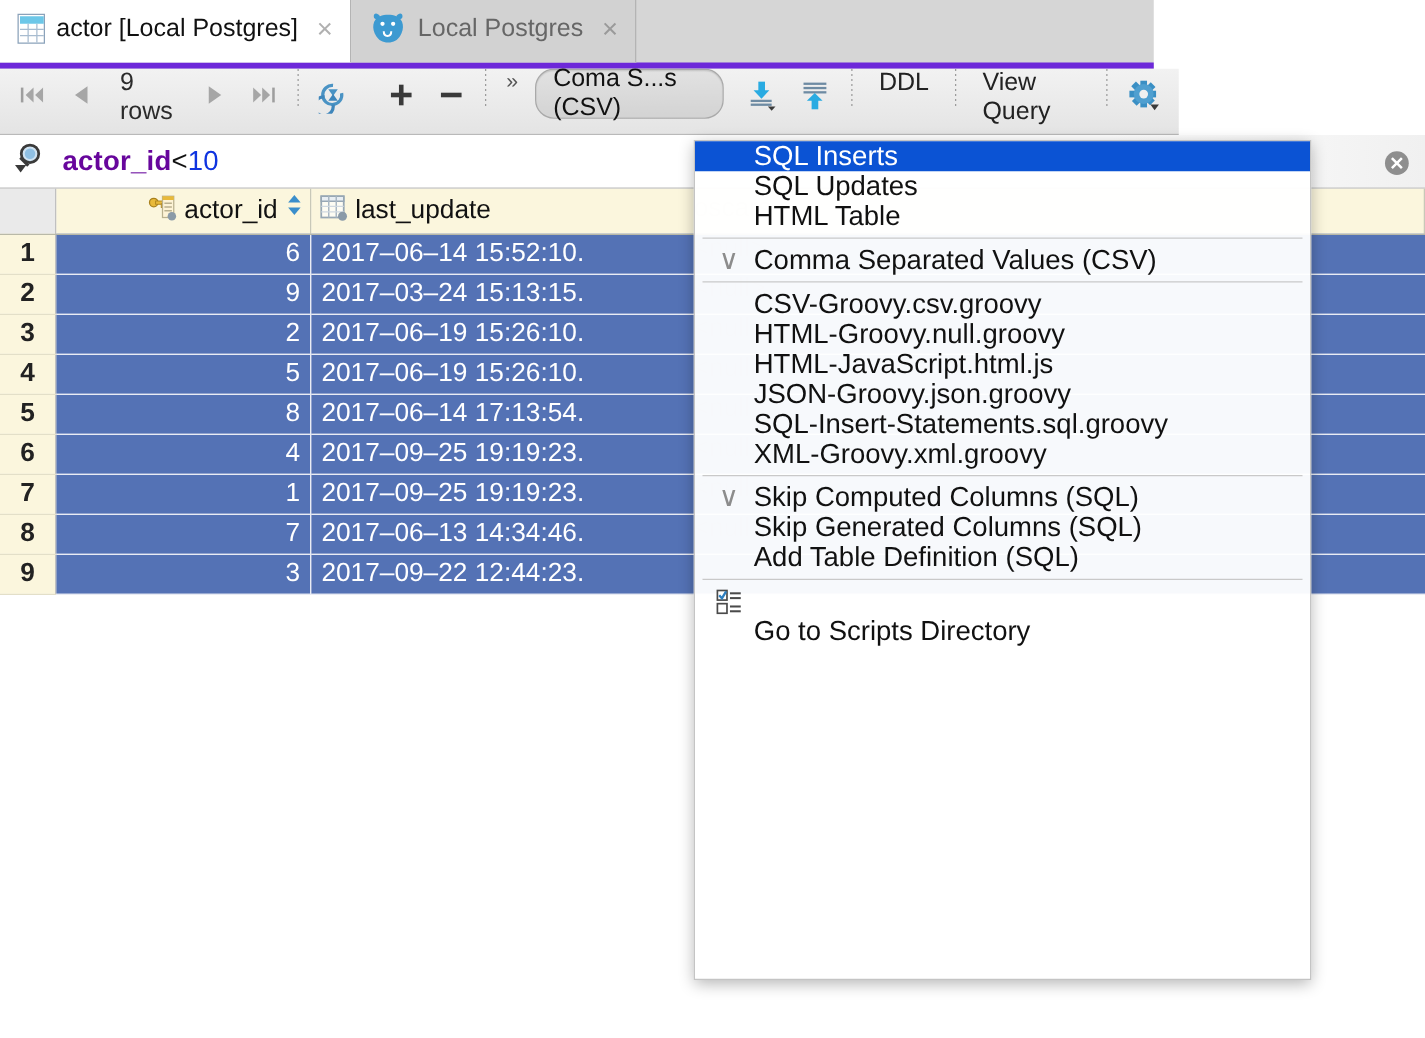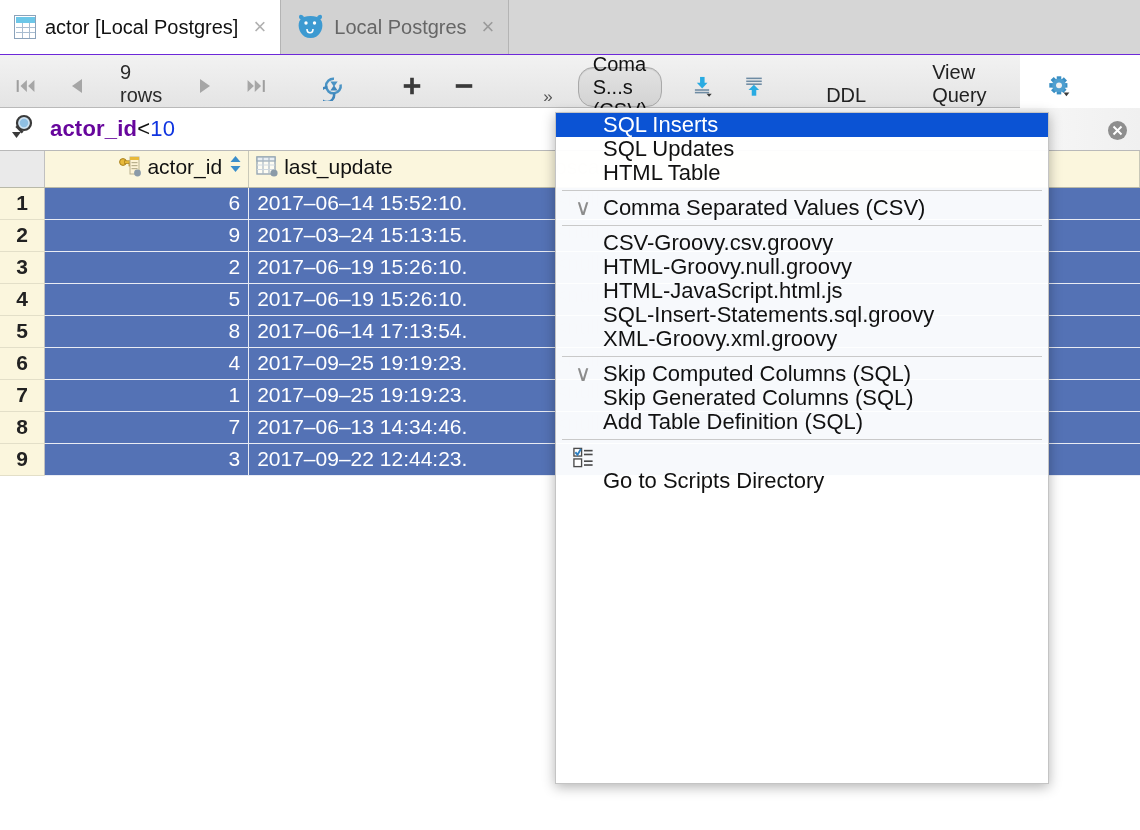--- a/index.html
+++ b/index.html
@@ -6,23 +6,23 @@
   html, body {
     width: 1140px; height: 830px;
     font-family: "Liberation Sans", sans-serif;
     background: #ffffff;
     overflow: hidden;
   }
   #app { position: relative; width: 1140px; height: 830px; background:#fff; }
 
   
   .tabbar {
-    position: absolute; left:0; top:0; width:1140px; height:55px;
+    position: absolute; left:0; top:0; width:923px; height:55px;
     background:#d6d6d6;
-    border-bottom:1px solid #6d28d9;
+    border-bottom:5px solid #6d28d9;
     display:flex; align-items:flex-end;
   }
   .tab {
     height:54px; display:flex; align-items:center; gap:9px;
     padding:0 14px 0 14px;
     border-right:1px solid #b4b4b4;
     font-size:20px; color:#2b2b2b;
     position:relative;
   }
   .tab.active { background:#ffffff; color:#111; }
@@ -40,24 +40,24 @@
   .ico-table-tab .tophdr {
     position:absolute; left:1.5px; right:1.5px; top:1.5px; height:6px; background:#6dc7e8;
   }
   .ico-table-tab .vl { position:absolute; top:7.5px; bottom:1.5px; width:1px; background:#a8bcd0; }
   .ico-table-tab .hl { position:absolute; left:1.5px; right:1.5px; height:1px; background:#a8bcd0; }
 
   .ico-elephant { width:30px; height:28px; flex:0 0 auto; }
 
   
   .toolbar {
-    position:absolute; left:0; top:55px; width:1020px; height:53px;
+    position:absolute; left:0; top:55px; width:943px; height:53px;
     background: linear-gradient(#f2f2f2,#e4e4e4);
     border-bottom:1px solid #b9b9b9;
-    display:flex; align-items:flex-end; gap:12px;
+    display:flex; align-items:flex-start; gap:0;
     padding:0 6px;
   }
   .tb-btn {
     height:42px; min-width:40px; display:flex; align-items:center; justify-content:center;
     padding:0 9px; font-size:19px; color:#2b2b2b; border-radius:4px;
   }
   .tb-sep { width:1px; height:30px; margin:0 7px;
     background: repeating-linear-gradient(to bottom,#9b9b9b 0 2px, transparent 2px 4px); }
   .rows-label { font-size:20px; color:#2b2b2b; padding:0 10px; }
   .tb-text { font-size:20px; color:#222; padding:0 14px; }
@@ -425,20 +425,24 @@
     <div class="mi">
       <span class="chk"></span>
       <span class="lbl">HTML-Groovy.null.groovy</span>
     </div>
     <div class="mi">
       <span class="chk"></span>
       <span class="lbl">HTML-JavaScript.html.js</span>
     </div>
     <div class="mi">
       <span class="chk"></span>
+      <span class="lbl">JSON-Groovy.json.groovy</span>
+    </div>
+    <div class="mi">
+      <span class="chk"></span>
       <span class="lbl">SQL-Insert-Statements.sql.groovy</span>
     </div>
     <div class="mi">
       <span class="chk"></span>
       <span class="lbl">XML-Groovy.xml.groovy</span>
     </div>
 
     <div class="msep"></div>
 
     <div class="mi">

